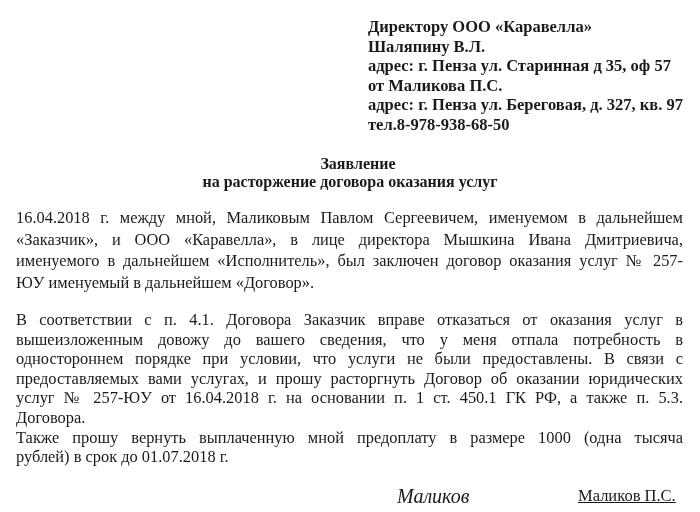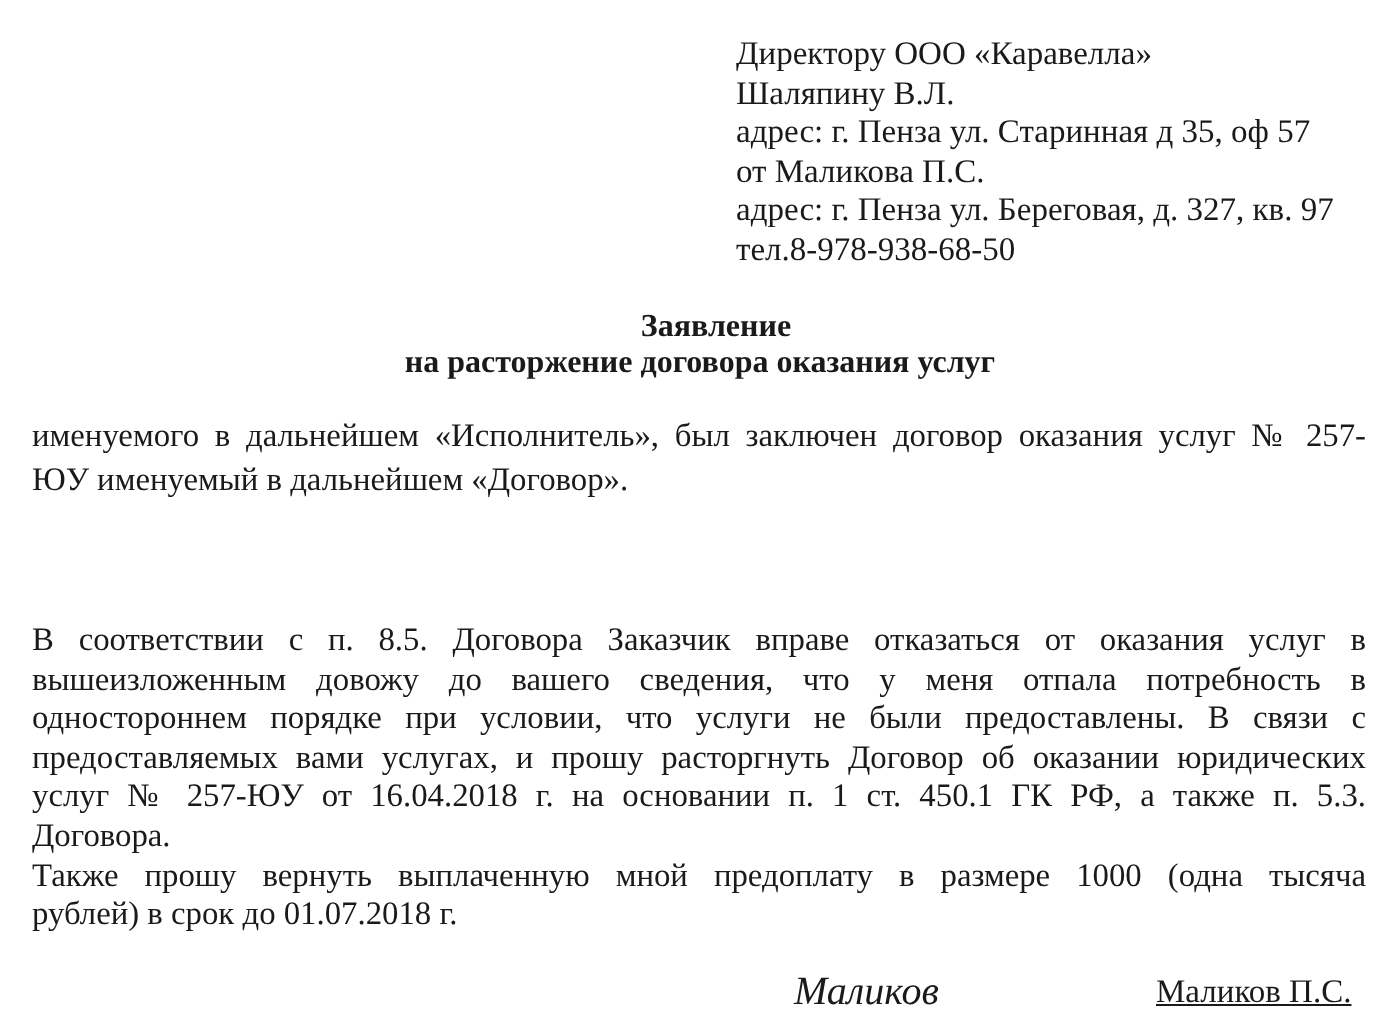--- a/index.html
+++ b/index.html
@@ -16,21 +16,21 @@
     color: #1a1a1a;
   }
   .addressee {
     position: absolute;
     left: 368px;
     top: 17px;
     font-size: 16.5px;
     line-height: 19.6px;
     white-space: nowrap;
   }
-  .addressee div { height: 19.6px; }
+  .addressee div { height: 19.6px; font-weight: bold; }
   .title-block {
     position: absolute;
     left: 0;
     width: 700px;
     top: 155px;
     text-align: center;
     font-weight: bold;
     font-size: 16px;
     line-height: 18px;
   }
@@ -82,26 +82,28 @@
   <div>адрес: г. Пенза ул. Береговая, д. 327, кв. 97</div>
   <div>тел.8-978-938-68-50</div>
 </div>
 
 <div class="title-block">
   <div class="t1">Заявление</div>
   <div class="t2">на расторжение договора оказания услуг</div>
 </div>
 
 <div class="para p1">
+  <span class="ln">16.04.2018 г. между мной, Маликовым Павлом Сергеевичем, именуемом в дальнейшем</span>
+  <span class="ln">«Заказчик», и ООО «Каравелла», в лице директора Мышкина Ивана Дмитриевича,</span>
   <span class="ln">именуемого в дальнейшем «Исполнитель», был заключен договор оказания услуг № 257-</span>
   <span class="ln last">ЮУ именуемый в дальнейшем «Договор».</span>
 </div>
 
 <div class="para p2">
-  <span class="ln">В соответствии с п. 8.5. Договора Заказчик вправе отказаться от оказания услуг в</span>
+  <span class="ln">В соответствии с п. 4.1. Договора Заказчик вправе отказаться от оказания услуг в</span>
   <span class="ln">вышеизложенным довожу до вашего сведения, что у меня отпала потребность в</span>
   <span class="ln">одностороннем порядке при условии, что услуги не были предоставлены. В связи с</span>
   <span class="ln">предоставляемых вами услугах, и прошу расторгнуть Договор об оказании юридических</span>
   <span class="ln">услуг № 257-ЮУ от 16.04.2018 г.  на основании п. 1 ст. 450.1 ГК РФ, а также п. 5.3.</span>
   <span class="ln last">Договора.</span>
   <span class="ln">Также прошу вернуть выплаченную мной предоплату в размере 1000 (одна тысяча</span>
   <span class="ln last">рублей) в срок до 01.07.2018 г.</span>
 </div>
 
 <div class="signature-handwritten">Маликов</div>

